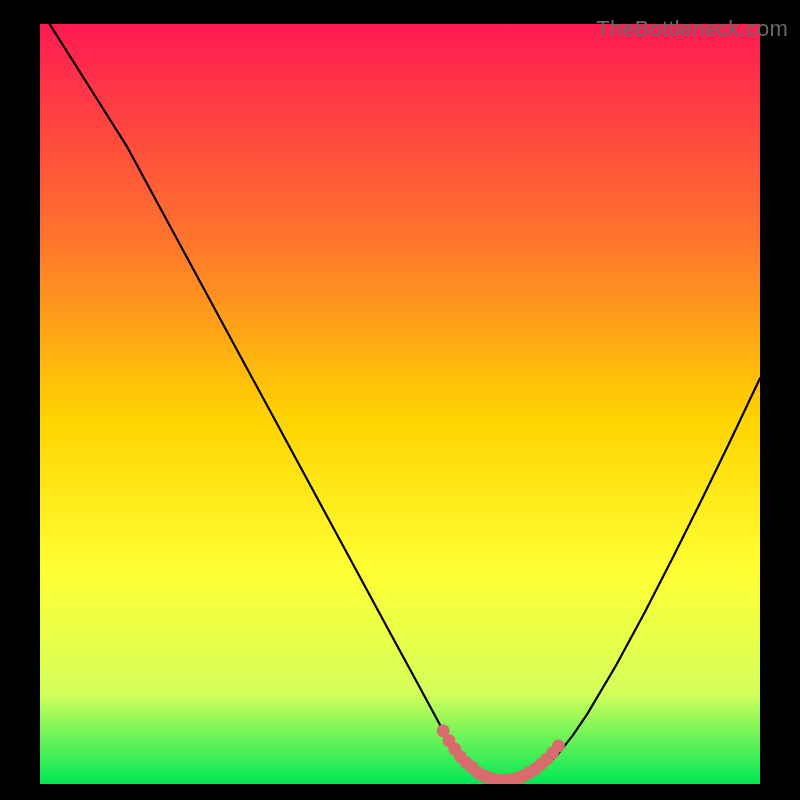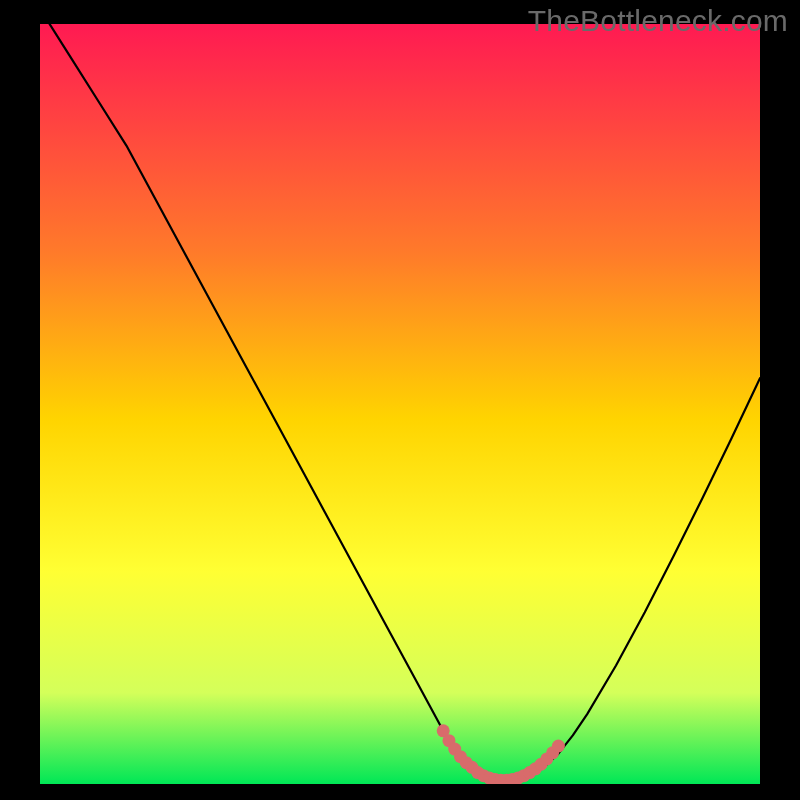--- a/index.html
+++ b/index.html
@@ -11,24 +11,24 @@
     overflow: hidden;
   }
   .container {
     position: relative;
     width: 800px;
     height: 800px;
     background: #000;
   }
   .watermark {
     position: absolute;
-    top: 4px;
+    top: 16px;
     right: 12px;
     font-family: Arial, Helvetica, sans-serif;
-    font-size: 30px;
+    font-size: 22px;
     color: #6a6a6a;
     letter-spacing: 0.2px;
     z-index: 5;
   }
   .plot {
     position: absolute;
     left: 40px;
     top: 24px;
     width: 720px;
     height: 760px;

